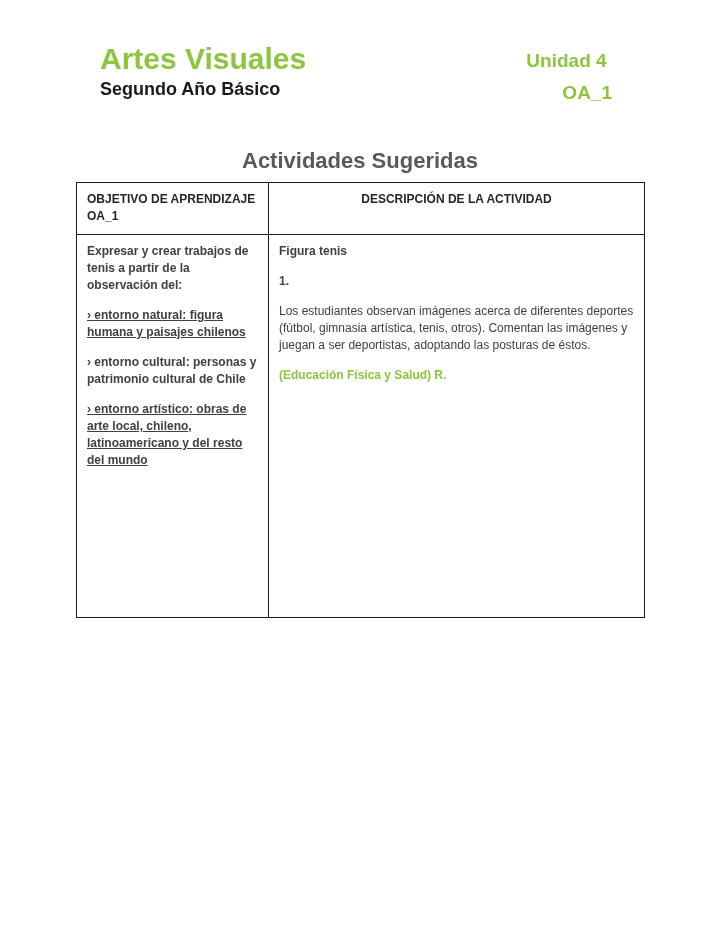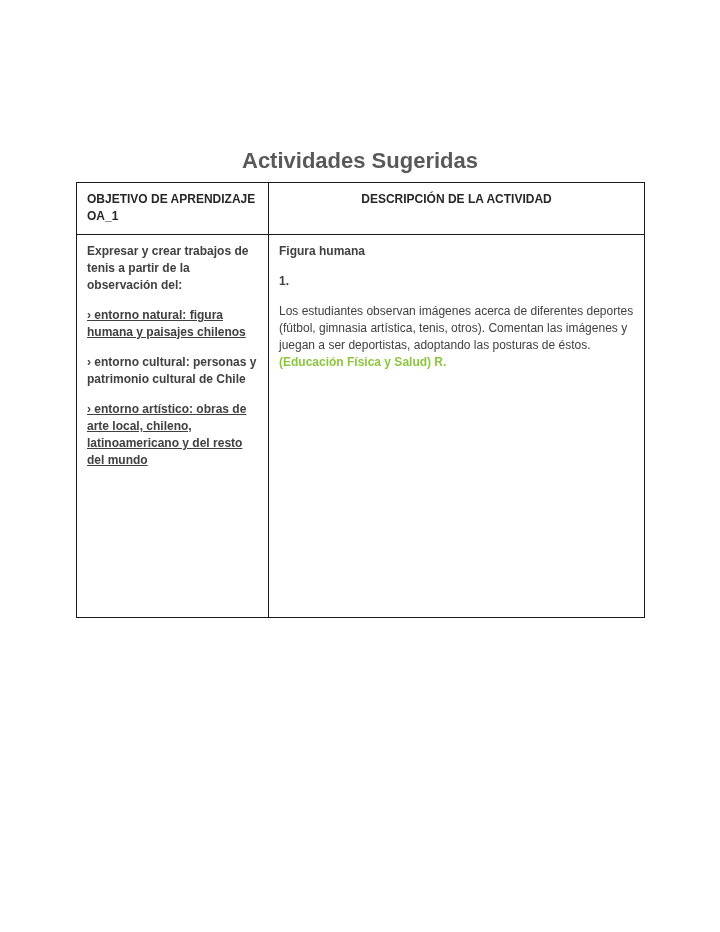--- a/index.html
+++ b/index.html
@@ -70,46 +70,56 @@
   .th-right{ text-align:center; }
 
   .body-row td{ height:383px; }
 
   .objective-cell p{ margin-bottom:13px; font-weight:bold; color:var(--text); }
   .objective-cell p:last-child{ margin-bottom:0; }
   .bullet.underline{ text-decoration:underline; }
 
   .activity-cell .activity-heading{ font-weight:bold; margin-bottom:13px; }
   .activity-cell .activity-number{ font-weight:bold; margin-bottom:13px; }
-  .activity-cell .activity-paragraph{ color:var(--text); }
+  .activity-cell .activity-paragraph{ margin-bottom:13px; color:var(--text); }
   .activity-cell .activity-note{ font-weight:bold; color:var(--green); }
 </style>
 </head>
 <body>
 
 <div class="page">
 
+  <div class="header">
+    <div class="header-left">
+      <div class="doc-title">Artes Visuales</div>
+      <div class="doc-subtitle">Segundo Año Básico</div>
+    </div>
+    <div class="header-right">
+      <div class="unit">Unidad 4</div>
+      <div class="oa">OA_1</div>
+    </div>
+  </div>
 
   <div class="section-title">Actividades Sugeridas</div>
 
   <table class="activity-table">
     <tbody>
         <tr>
       <td class="col-left th-cell">OBJETIVO DE APRENDIZAJE OA_1</td>
       <td class="col-right th-cell th-right">DESCRIPCIÓN DE LA ACTIVIDAD</td>
     </tr>
     <tr class="body-row">
       <td class="col-left objective-cell">
         <p>Expresar y crear trabajos de tenis a partir de la observación del:</p>
         <p class="bullet underline">› entorno natural: figura humana y paisajes chilenos</p>
         <p class="bullet">› entorno cultural: personas y patrimonio cultural de Chile</p>
         <p class="bullet underline">› entorno artístico: obras de arte local, chileno, latinoamericano y del resto del mundo</p>
       </td>
       <td class="col-right activity-cell">
-        <div class="activity-heading">Figura humana</div>
+        <div class="activity-heading">Figura tenis</div>
         <div class="activity-number">1.</div>
         <div class="activity-paragraph">Los estudiantes observan imágenes acerca de diferentes deportes (fútbol, gimnasia artística, tenis, otros). Comentan las imágenes y juegan a ser deportistas, adoptando las posturas de éstos.</div>
         <div class="activity-note">(Educación Física y Salud) R.</div>
       </td>
     </tr>
   </tbody>
     </table>
 
 </div>
 

